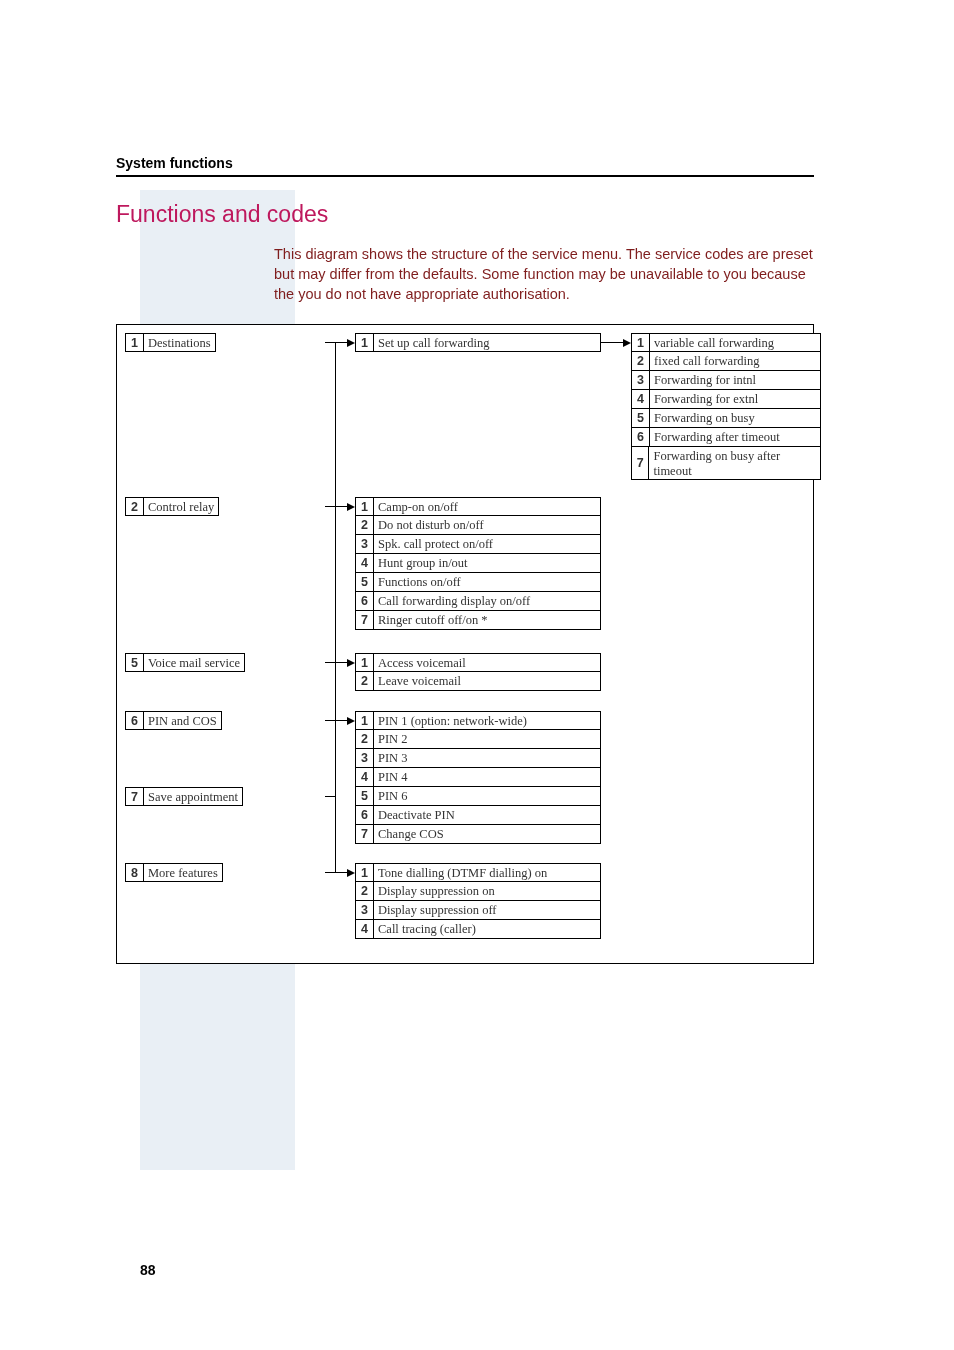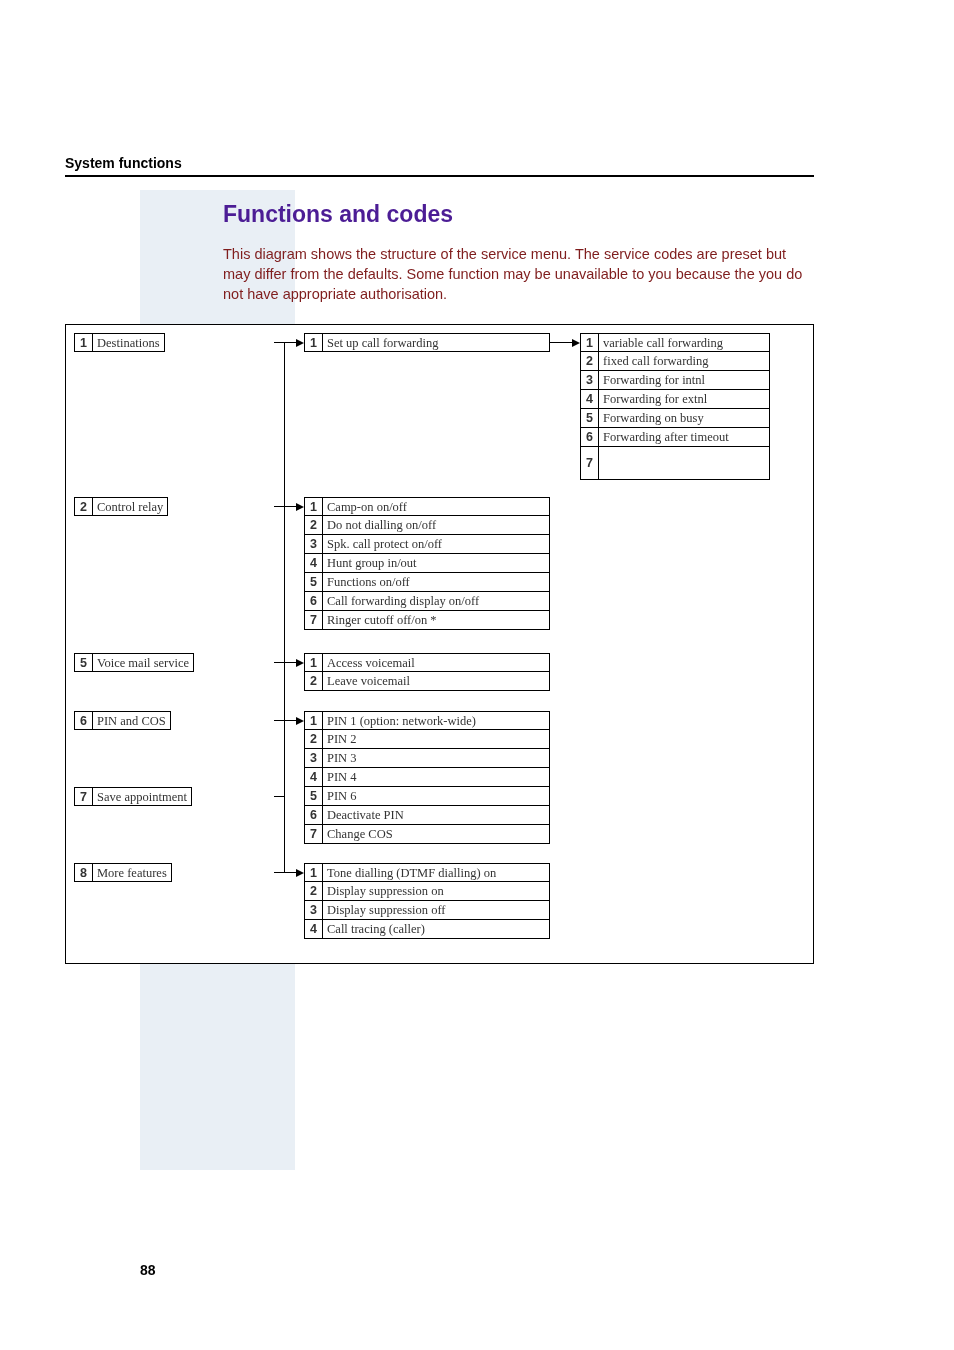--- a/index.html
+++ b/index.html
@@ -7,44 +7,43 @@
       margin: 0;
       padding: 0;
       font-family: Arial, Helvetica, sans-serif;
       background: #fff;
       width: 954px;
     }
     .page {
       position: relative;
       width: 954px;
       height: 1350px;
-      padding: 155px 140px 0 65px;
+      padding: 155px 140px 0 116px;
     }
     .blue-stripe {
       position: absolute;
       left: 140px;
       top: 190px;
       width: 155px;
       height: 980px;
       background: #e9eff5;
       z-index: 0;
     }
     .content { position: relative; z-index: 1; }
     .section-header {
       font-weight: bold;
       font-size: 14px;
       border-bottom: 2px solid #000;
       padding-bottom: 4px;
       margin-bottom: 24px;
     }
     .title {
-      color: #4c1d95;
+      color: #be185d;
       font-size: 23px;
-      font-weight: bold;
-      margin-left: 158px;
+      font-weight: normal;
       margin-bottom: 16px;
     }
     .intro {
       color: #7f1d1d;
       font-size: 14.5px;
       line-height: 1.38;
       margin-left: 158px;
       margin-bottom: 20px;
     }
     .diagram-frame {
@@ -149,21 +148,21 @@
             <div class="box-lab">Set up call forwarding</div>
           </div>
 
           <div class="stack2" style="top:164px;width:246px;">
             <div class="box">
                 <div class="box-num">1</div>
                 <div class="box-lab">Camp-on on/off</div>
               </div>
             <div class="box">
                 <div class="box-num">2</div>
-                <div class="box-lab">Do not dialling on/off</div>
+                <div class="box-lab">Do not disturb on/off</div>
               </div>
             <div class="box">
                 <div class="box-num">3</div>
                 <div class="box-lab">Spk. call protect on/off</div>
               </div>
             <div class="box">
                 <div class="box-num">4</div>
                 <div class="box-lab">Hunt group in/out</div>
               </div>
             <div class="box">
@@ -263,20 +262,21 @@
             <div class="box">
                 <div class="box-num">5</div>
                 <div class="box-lab">Forwarding on busy</div>
               </div>
             <div class="box">
                 <div class="box-num">6</div>
                 <div class="box-lab">Forwarding after timeout</div>
               </div>
             <div class="box" style="height:33px;">
                 <div class="box-num">7</div>
+                <div class="box-lab" style="line-height:1.15;">Forwarding on busy after timeout</div>
               </div>
           </div>
         </div>
 
         <div class="line-h" style="left:200px;top:9px;width:22px;"></div>
         <div class="arrow-right" style="left:222px;top:5.5px;"></div>
 
         <div class="line-h" style="left:200px;top:173px;width:22px;"></div>
         <div class="arrow-right" style="left:222px;top:169.5px;"></div>
 

